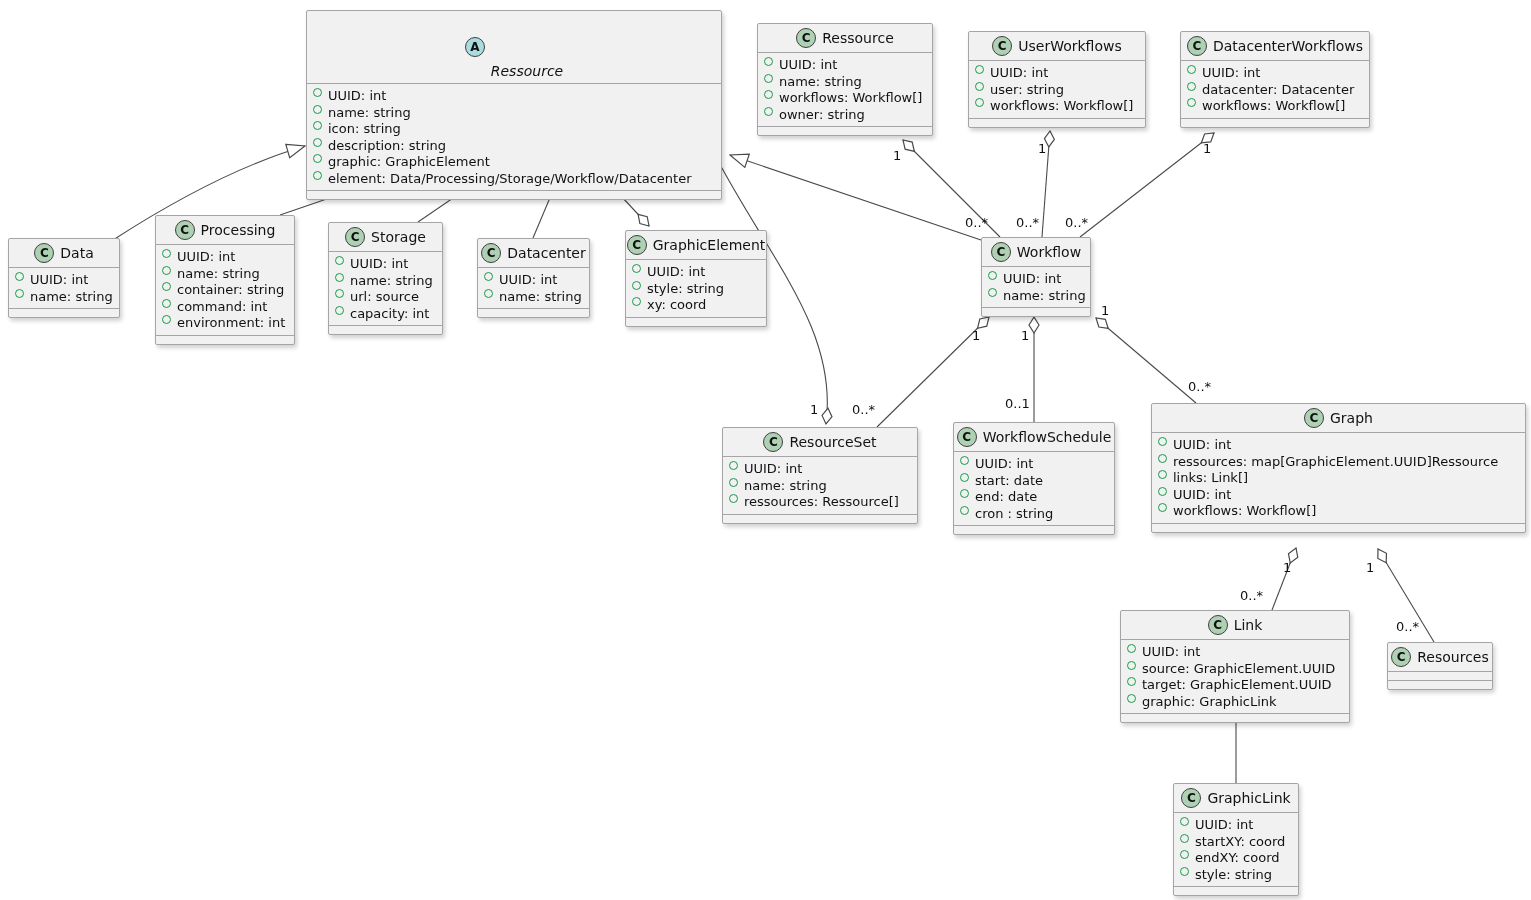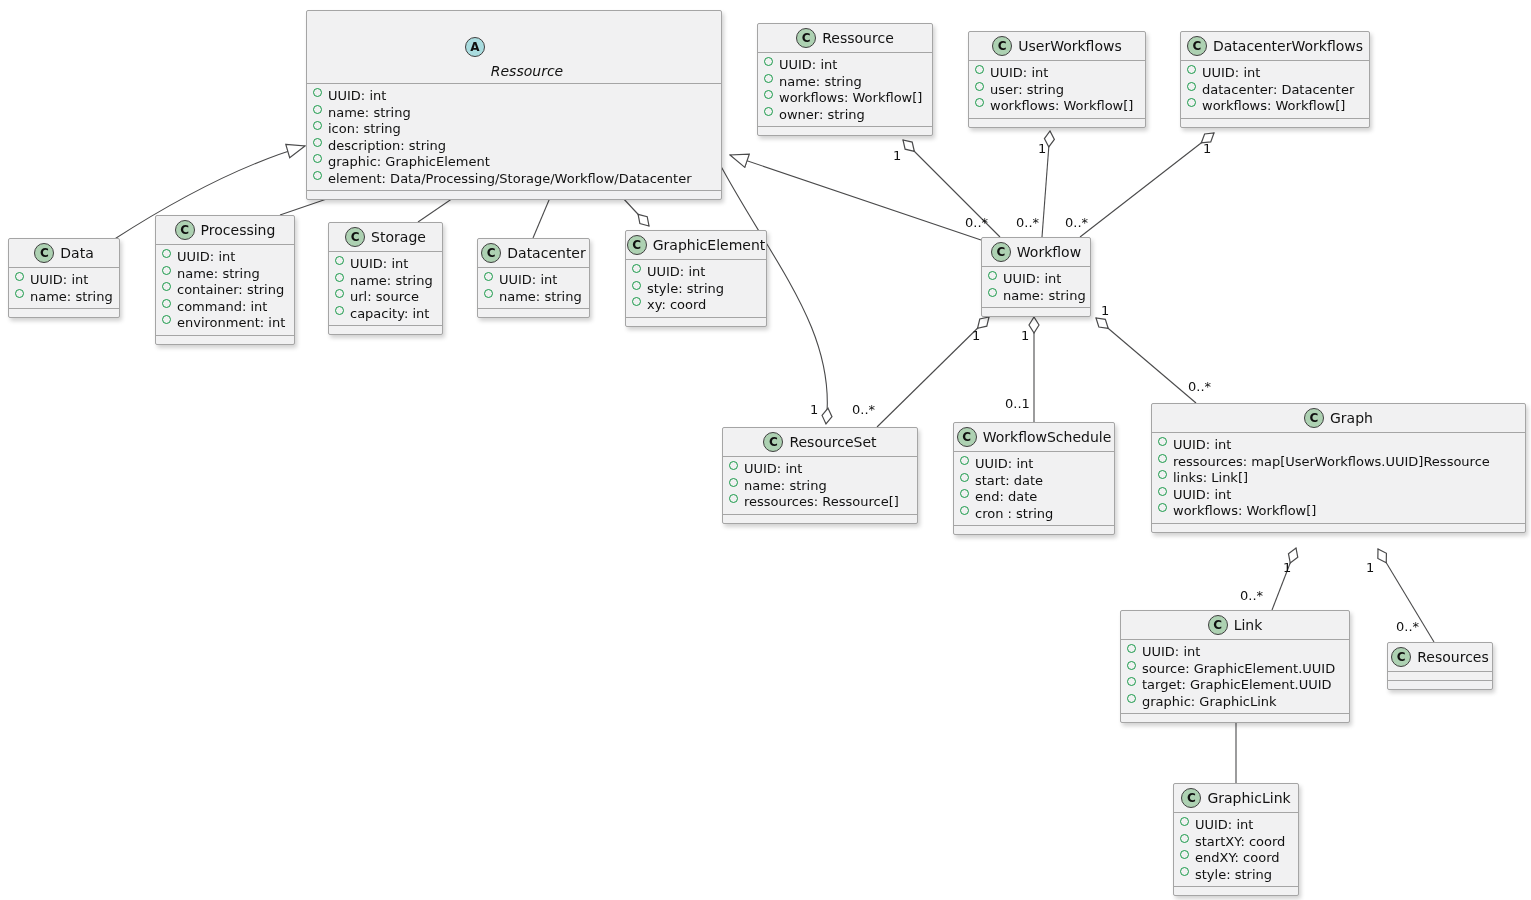--- a/index.html
+++ b/index.html
@@ -384,21 +384,21 @@
       <span class="class-icon">C</span>
       <span class="class-name">Graph</span>
     </div>
     <div class="attrs">
         <div class="attr-row">
     <span class="field-bullet"></span>
     <span class="attr-text">UUID: int</span>
   </div>
         <div class="attr-row">
     <span class="field-bullet"></span>
-    <span class="attr-text">ressources: map[UserWorkflows.UUID]Ressource</span>
+    <span class="attr-text">ressources: map[GraphicElement.UUID]Ressource</span>
   </div>
         <div class="attr-row">
     <span class="field-bullet"></span>
     <span class="attr-text">links: Link[]</span>
   </div>
         <div class="attr-row">
     <span class="field-bullet"></span>
     <span class="attr-text">UUID: int</span>
   </div>
         <div class="attr-row">

